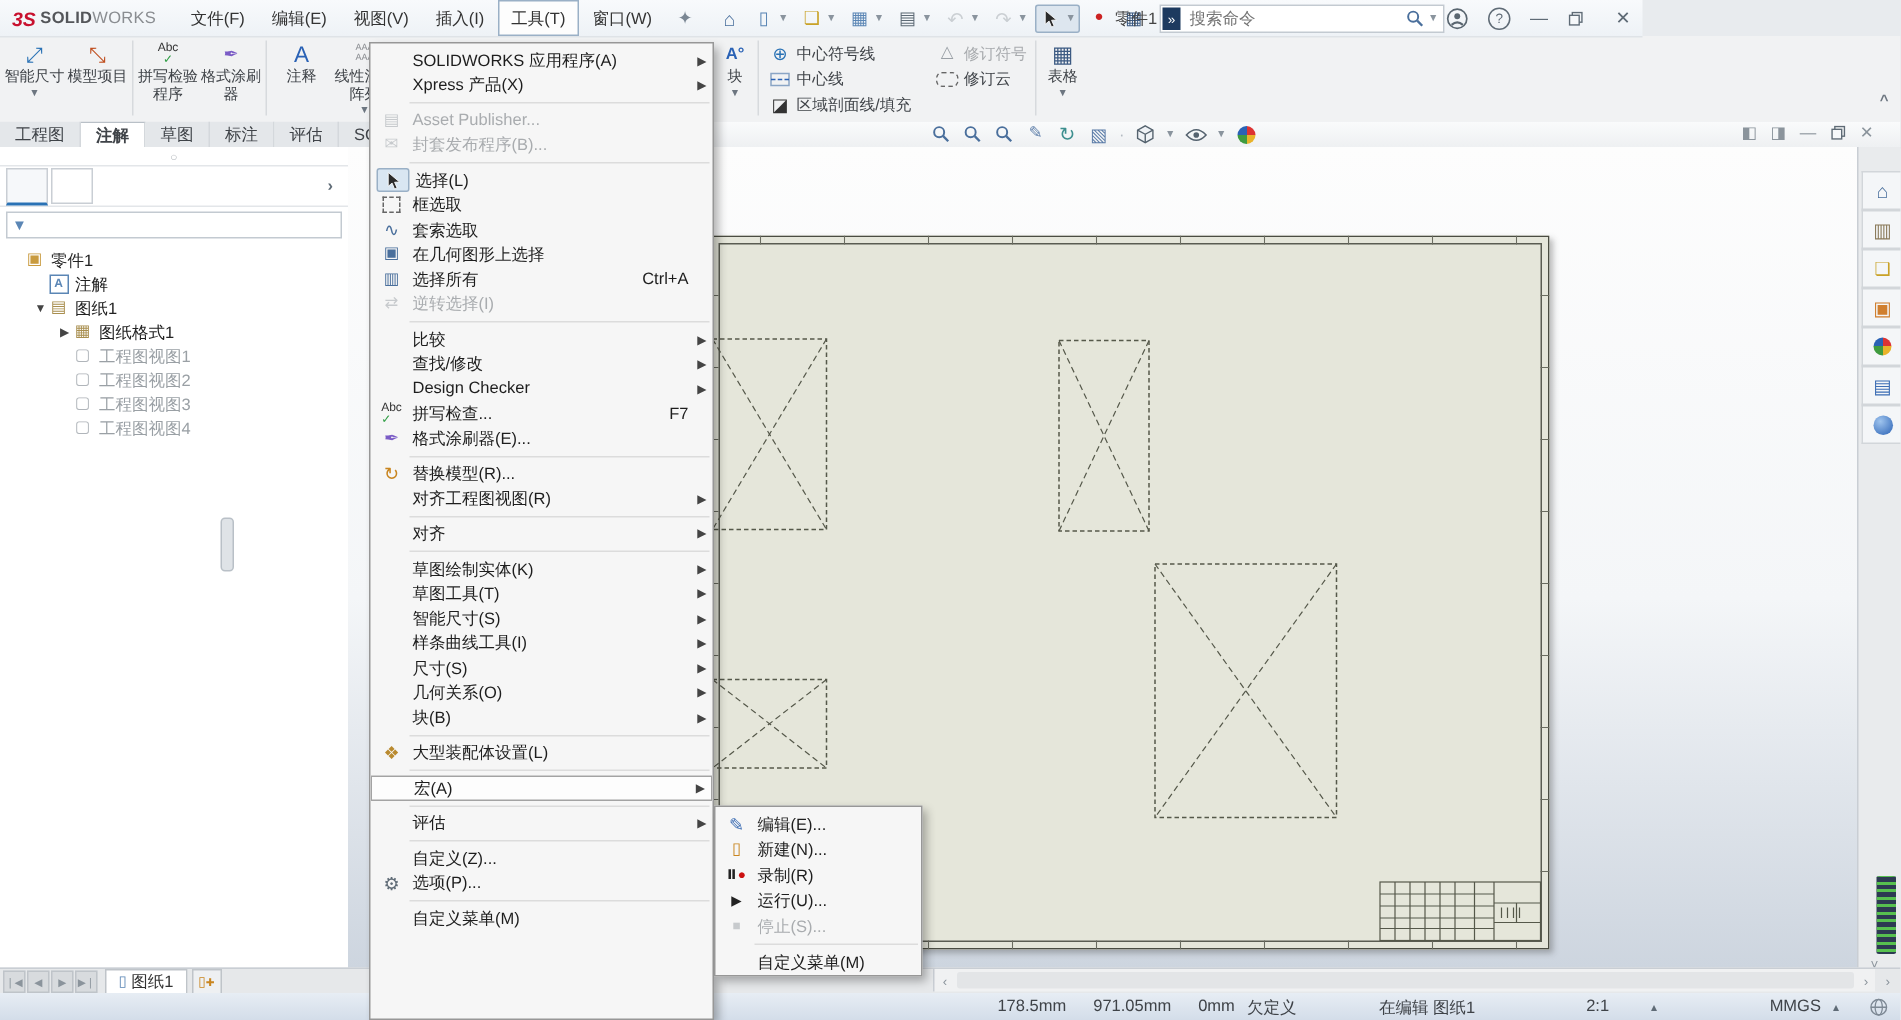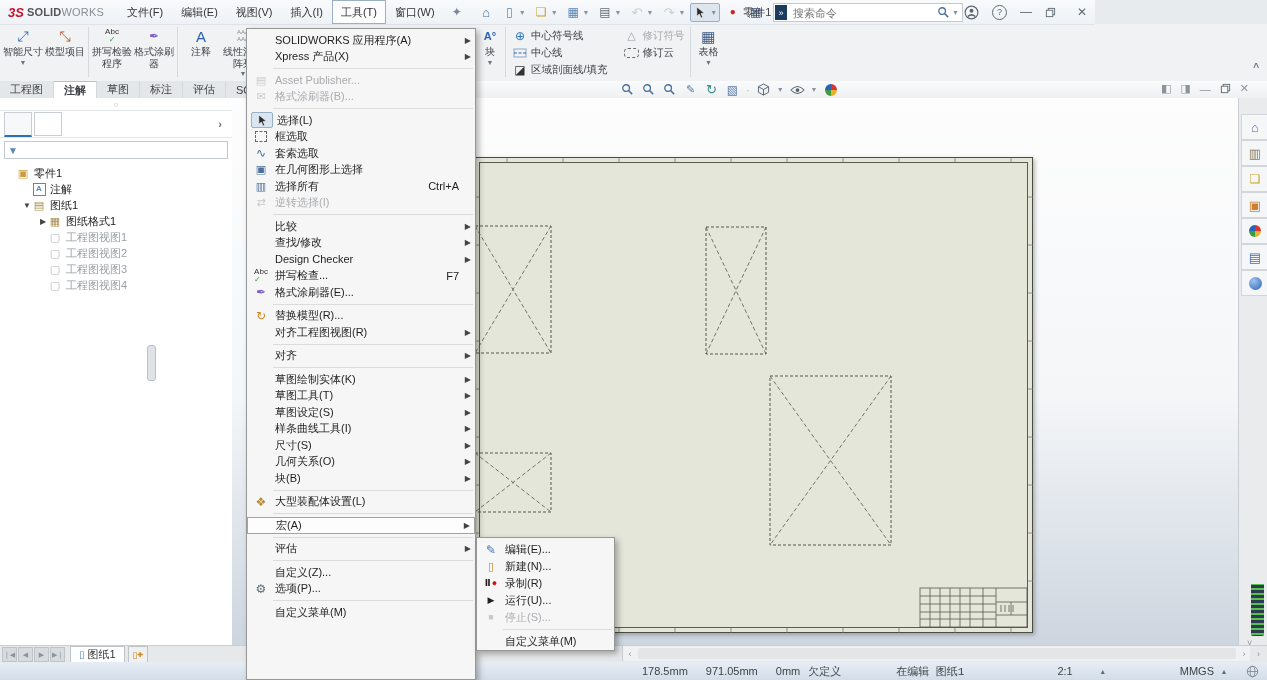--- a/index.html
+++ b/index.html
@@ -615,21 +615,21 @@
   <div class="track"></div>
   <span class="arr">›</span>
 </div>
 <div id="corner" class="abs">›</div>
 
 <div id="statusbar" class="abs">
     <span class="sf" style="margin-right: 18px;">178.5mm</span>
     <span class="sf" style="margin-right: 18px;">971.05mm</span>
     <span class="sf" style="margin-right: 8px;">0mm</span>
     <span class="sf" style="margin-right: 55px;">欠定义</span>
-    <span class="sf" style="margin-right: 93px; font-family: Liberation Mono, monospace;">在编辑 图纸1</span>
+    <span class="sf" style="margin-right: 74px;">在编辑 图纸1</span>
     <span class="sf" style="margin-right: 28px;">2:1</span>
     <span class="up" style="margin-right: 75px;">▴</span>
     <span class="sf" style="margin-right: 8px;">MMGS</span>
     <span class="up" style="margin-right: 20px;">▴</span>
     <span style="margin-right: 8px;">
       <svg width="13" height="13" viewBox="0 0 14 14">
         <circle cx="7" cy="7" r="5.6" fill="none" stroke="#7d8894" stroke-width="1"></circle>
         <ellipse cx="7" cy="7" rx="2.6" ry="5.6" fill="none" stroke="#7d8894" stroke-width="0.9"></ellipse>
         <line x1="1.4" y1="7" x2="12.6" y2="7" stroke="#7d8894" stroke-width="0.9"></line>
       </svg>
@@ -651,21 +651,21 @@
     <div class="mi disabled">
       <span class="mic">
         <span class="ic" style="color: rgb(154, 160, 166); font-size: 11px;">▤</span>
       </span>
       <span class="ml">Asset Publisher...</span>
     </div>
     <div class="mi disabled">
       <span class="mic">
         <span class="ic" style="color: rgb(154, 160, 166); font-size: 11px;">✉</span>
       </span>
-      <span class="ml">格式涂刷器(B)...</span>
+      <span class="ml">封套发布程序(B)...</span>
     </div>
     <div class="msep"></div>
     <div class="mi">
       <span class="mic icsel">
         <span class="ic">
           <svg width="11" height="13" viewBox="0 0 12 14">
             <path d="M2 1 L2 11 L4.8 8.7 L6.6 13 L8.4 12.2 L6.6 8.1 L10.2 7.9 Z" fill="#2b2b2b" stroke="#fff" stroke-width="0.6"></path>
           </svg>
         </span>
       </span>
@@ -759,21 +759,21 @@
       <span class="ml">草图绘制实体(K)</span>
       <span class="sub">▶</span>
     </div>
     <div class="mi">
       <span class="mic"></span>
       <span class="ml">草图工具(T)</span>
       <span class="sub">▶</span>
     </div>
     <div class="mi">
       <span class="mic"></span>
-      <span class="ml">草图设定(S)</span>
+      <span class="ml">智能尺寸(S)</span>
       <span class="sub">▶</span>
     </div>
     <div class="mi">
       <span class="mic"></span>
       <span class="ml">样条曲线工具(I)</span>
       <span class="sub">▶</span>
     </div>
     <div class="mi">
       <span class="mic"></span>
       <span class="ml">尺寸(S)</span>

